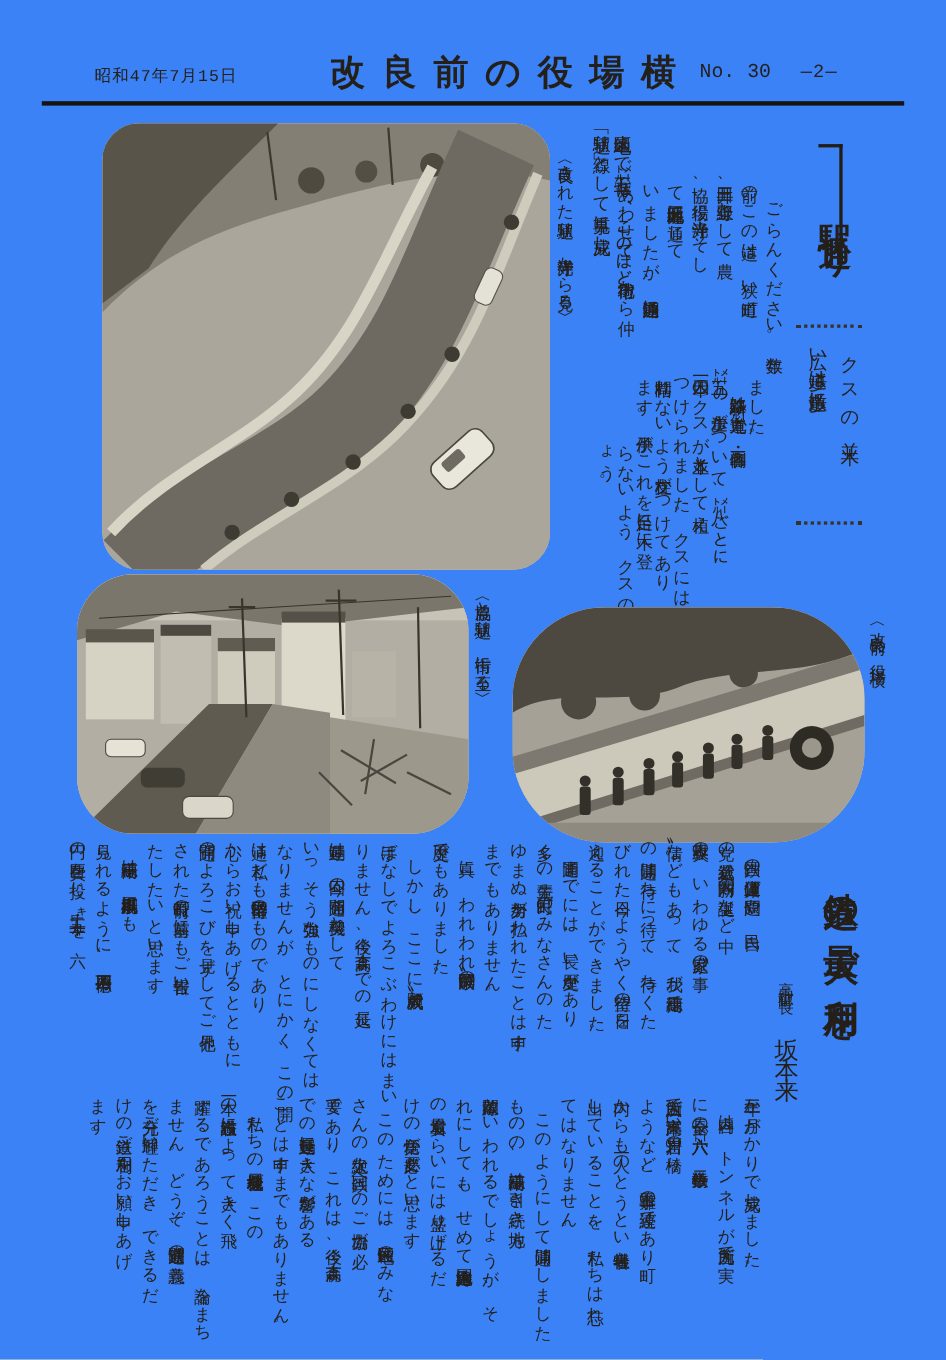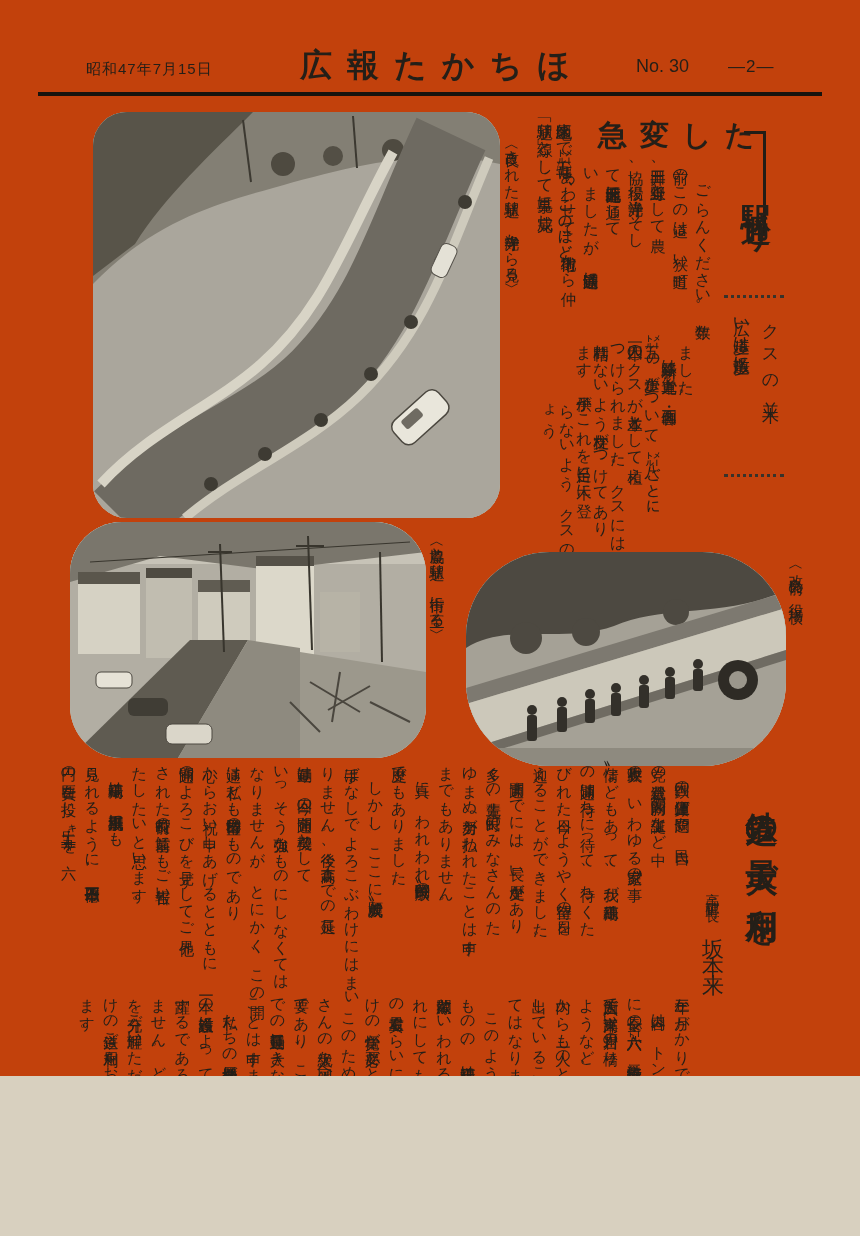--- a/index.html
+++ b/index.html
@@ -1,19 +1,19 @@
 <!DOCTYPE html>
 <html><head>
 <meta charset="utf-8">
 <style>
   html,body{margin:0;padding:0;background:#d8d0bf;}
   .page{
-    position:relative;width:860px;height:1076px;margin:0 auto;
-    background:#c2410c;color:#241f18;overflow:hidden;
-    font-family:Liberation Sans, sans-serif;
+    position:relative;width:860px;height:1236px;margin:0 auto;
+    background:#3b82f6;color:#241f18;overflow:hidden;
+    font-family:Liberation Mono, monospace;
   }
   .abs{position:absolute;}
   .vtext{writing-mode:vertical-rl;text-orientation:mixed;}
   .vcol{white-space:nowrap;}
 
   
   .hdr-date{left:86px;top:60px;font-size:15px;letter-spacing:1px;}
   .hdr-title{left:300px;top:44px;font-size:32px;font-weight:600;letter-spacing:15px;}
   .hdr-issue{left:636px;top:56px;font-size:18px;}
   .hdr-page{left:728px;top:57px;font-size:17px;letter-spacing:1px;}
@@ -53,26 +53,25 @@
   .rail-author .aname{font-size:22px;letter-spacing:18px;margin-top:14px;display:inline-block;}
   .band1{left:56px;top:756px;width:638px;height:240px;font-size:15.2px;line-height:23.6px;}
   .band2{left:75px;top:988px;width:619px;height:240px;font-size:15.2px;line-height:23.8px;}
 </style>
 </head>
 <body>
 
 <div class="page">
 
   <div class="abs hdr-date">昭和47年7月15日</div>
-  <div class="abs hdr-title">広報たかちほ</div>
+  <div class="abs hdr-title">改良前の役場横</div>
   <div class="abs hdr-issue">No. 30</div>
   <div class="abs hdr-page">―2―</div>
   <div class="abs hdr-rule"></div>
 
-  <div class="abs kicker">急変した</div>
   <div class="abs kicker-rule"></div>
   <div class="abs vtext hl-main">駅通り</div>
   <div class="abs dotted dot-top"></div>
   <div class="abs vtext subtitle">
       <div class="vcol">クスの並木</div>
       <div class="vcol">広い歩道は散歩道に</div>
     </div>
   <div class="abs dotted dot-bot"></div>
 
   <div class="abs vtext blockA">

